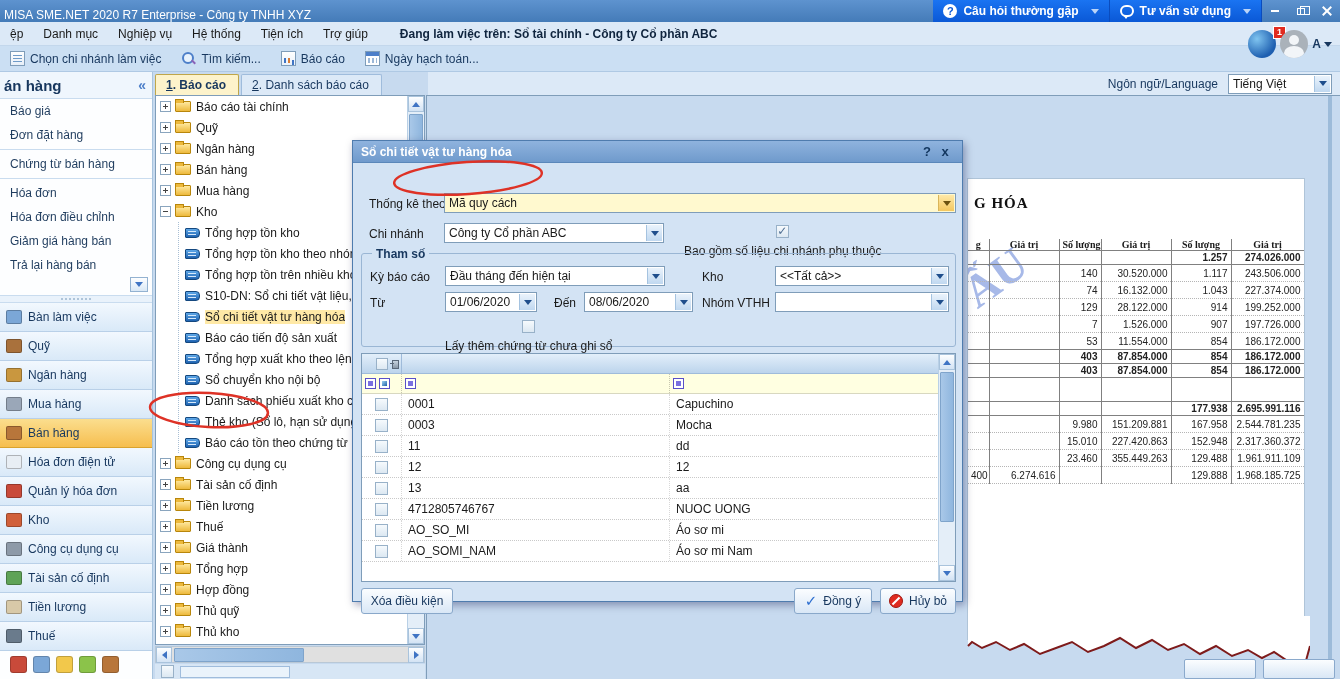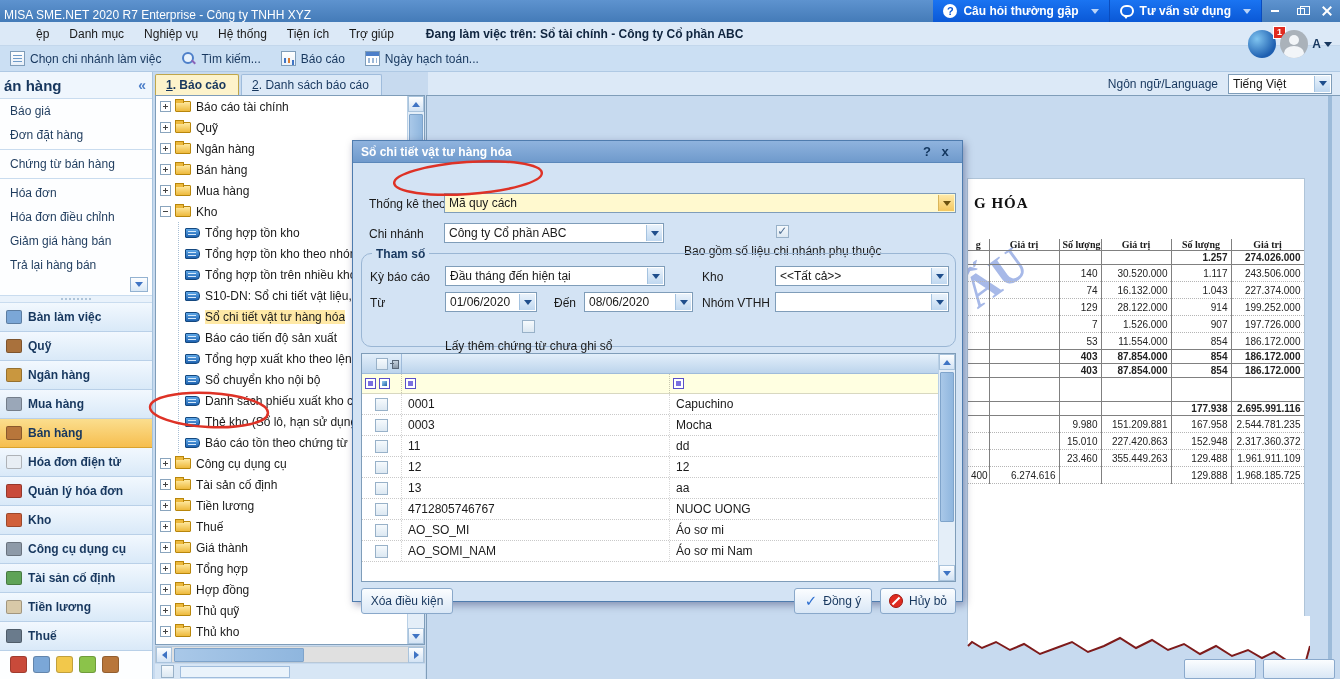--- a/index.html
+++ b/index.html
@@ -18,21 +18,21 @@
   .chat-ic::after { content:""; position:absolute; left:1px; bottom:-4px; border-left:3px solid transparent; border-right:3px solid transparent; border-top:4px solid #fff; }
   .winctl { width:26px; display:flex; align-items:center; justify-content:center; }
   .ic-min { width:8px; height:2px; background:#fff; }
   .ic-rest { width:8px; height:7px; border:1px solid #fff; position:relative; }
   .ic-rest::before { content:""; position:absolute; left:2px; top:-3px; width:8px; height:7px; border:1px solid #fff; }
   .ic-close { width:10px; height:10px; position:relative; }
   .ic-close::before,.ic-close::after { content:""; position:absolute; left:4px; top:-1px; width:2px; height:12px; background:#fff; }
   .ic-close::before { transform:rotate(45deg);} .ic-close::after{ transform:rotate(-45deg);}
 
   
-  #menubar { left:0; top:22px; width:1340px; height:24px; background:#DCE9F7; display:flex; align-items:center; border-bottom:1px solid #C3D7EC;padding-left:26px; }
+  #menubar { left:0; top:22px; width:1340px; height:24px; background:#DCE9F7; display:flex; align-items:center; border-bottom:1px solid #C3D7EC; }
   .menu-item { padding:0 10px; color:#1a1a1a; }
   #working-on { font-weight:bold; color:#0F243E; margin-left:22px; }
 
   
   #toolbar { left:0; top:46px; width:1340px; height:26px; background:#CBDFF3; display:flex; align-items:center; border-bottom:1px solid #AFC9E4; }
   .tool-item { display:flex; align-items:center; gap:5px; padding:0 10px; color:#17375E; }
   .tico { width:15px; height:15px; flex:none; position:relative; }
   .ic-sheet { background:linear-gradient(#fff,#E7EFF8); border:1px solid #7F9DB9; }
   .ic-sheet::before { content:""; position:absolute; left:2px; top:3px; right:2px; height:1px; background:#6F9BC8; box-shadow:0 3px 0 #6F9BC8,0 6px 0 #6F9BC8; }
   .ic-search::before { content:""; position:absolute; left:1px; top:1px; width:8px; height:8px; border:2px solid #4D7FC9; border-radius:50%; background:#E8F2FC; }
@@ -56,21 +56,21 @@
   
   #sidebar { left:0; top:72px; width:153px; height:607px; background:#FDFEFF; border-right:1px solid #A8C4DE; }
   #sb-header { height:27px; display:flex; align-items:center; justify-content:space-between; padding:0 6px 0 4px; background:#EFF6FD; border-bottom:1px solid #C9DCEF; color:#17375E; font-size:15px; font-weight:bold; }
   #sb-collapse { color:#4D7FC9; font-size:14px; font-weight:bold; }
   .sb-link { height:24px; display:flex; align-items:center; padding-left:10px; color:#1F3C5E; }
   .sb-sep { height:0; border-top:1px solid #C9DCEF; margin:2px 0; }
   #sb-linkfoot { height:18px; display:flex; justify-content:flex-end; padding-right:4px; }
   .mini-drop { width:18px; height:15px; border:1px solid #93B2D1; background:linear-gradient(#FDFEFF,#D9E8F6); display:flex; align-items:center; justify-content:center; }
   #sb-grip { height:8px; display:flex; align-items:center; justify-content:center; gap:2px; border-top:1px solid #C9DCEF; border-bottom:1px solid #C9DCEF; background:#E9F2FB; }
   #sb-grip i { width:2px; height:2px; background:#9AB4CE; border-radius:50%; }
-  .sb-section { height:29px; display:flex; align-items:center; gap:6px; padding-left:6px; font-weight:bold; color:#17375E; background:linear-gradient(#F2F8FE,#D9E9F8); border-bottom:1px solid #B9D0E8; }
+  .sb-section { height:29px; display:flex; align-items:center; gap:6px; padding-left:6px; font-weight:normal; color:#17375E; background:linear-gradient(#F2F8FE,#D9E9F8); border-bottom:1px solid #B9D0E8; }
   .sb-section.active { background:linear-gradient(#FBDE8E,#F6BE4F); border-bottom:1px solid #D9A32F; }
   .sb-ico { width:16px; height:14px; border-radius:2px; flex:none; border:1px solid rgba(0,0,0,.25); }
   #sb-bottomicons { display:flex; gap:6px; padding:5px 0 0 10px; }
   #sb-bottomicons i { width:17px; height:17px; border-radius:3px; border:1px solid rgba(0,0,0,.2); }
 
   
   #treepanel { left:155px; top:72px; width:270px; height:607px; }
   #tabs { height:23px; display:flex; align-items:flex-end; gap:2px; }
   .tab { padding:3px 12px 3px 10px; border:1px solid #9FBCDC; border-bottom:none; background:#DCE9F7; color:#17375E; border-radius:2px 2px 0 0; }
   .tab.active { background:#FDF3CB; font-weight:bold; border-color:#C2A festa; border-color:#BFA64A; }
@@ -125,21 +125,21 @@
   #dlg-title .sp { flex:1; }
   .dlg-tbtn { width:18px; text-align:center; color:#12365F; font-weight:bold; font-size:13px; }
   .fld-label { position:absolute; color:#1a1a1a; }
   .combo { position:absolute; height:20px; background:#fff; border:1px solid #7F9DB9; display:flex; align-items:center; padding:0 20px 0 4px; overflow:hidden; white-space:nowrap; }
   .combo .cbtn { position:absolute; right:1px; top:1px; bottom:1px; width:16px; background:linear-gradient(#EAF3FC,#C0D8F0); border-left:1px solid #A5C3E0; display:flex; align-items:center; justify-content:center; }
   .combo.cream { background:#FFF9CF; }
   .combo.cream .cbtn { background:linear-gradient(#FFE9A8,#F3C75F); border-left-color:#D9B55A; }
   .combo.cream .cbtn .arr-dn { border-top-color:#6B5210; }
   .cbtn .arr-dn { border-top-color:#1F4E8C; }
   .chkrow { position:absolute; display:flex; align-items:center; gap:6px;flex-direction:column; }
-  #param-group { position:absolute; left:8px; top:90px; width:595px; height:94px; border:1px solid #9AB6D4; border-radius:10px; }
+  #param-group { position:absolute; left:8px; top:90px; width:595px; height:94px; border:1px solid #9AB6D4; border-radius:3px; }
   #param-legend { position:absolute; left:10px; top:-7px; background:#D3E3F4; padding:0 4px; font-weight:bold; color:#17375E; }
   
   #dtable { position:absolute; left:8px; top:190px; width:595px; height:229px; background:#fff; border:1px solid #7F9DB9; }
   .dhead { display:flex; height:20px; background:linear-gradient(#E3EFFA,#BCD4EC); border-bottom:1px solid #9FBBDA; }
   .dhead .hc { border-right:1px solid #9FBBDA; display:flex; align-items:center; justify-content:center; gap:4px; color:#17375E; position:relative; }
   .pin { width:9px; height:9px; position:relative; flex:none; }
   .pin::before { content:""; position:absolute; right:0; top:1px; width:5px; height:7px; background:linear-gradient(#C8D4E0,#8A99A8); border:1px solid #5A6878; }
   .pin::after { content:""; position:absolute; left:0; top:4px; width:4px; height:1px; background:#5A6878; }
   .hc .pin { position:absolute; right:2px; }
   .frow { display:flex; height:20px; background:#FFFFE1; border-bottom:1px solid #D8D8C0; }

